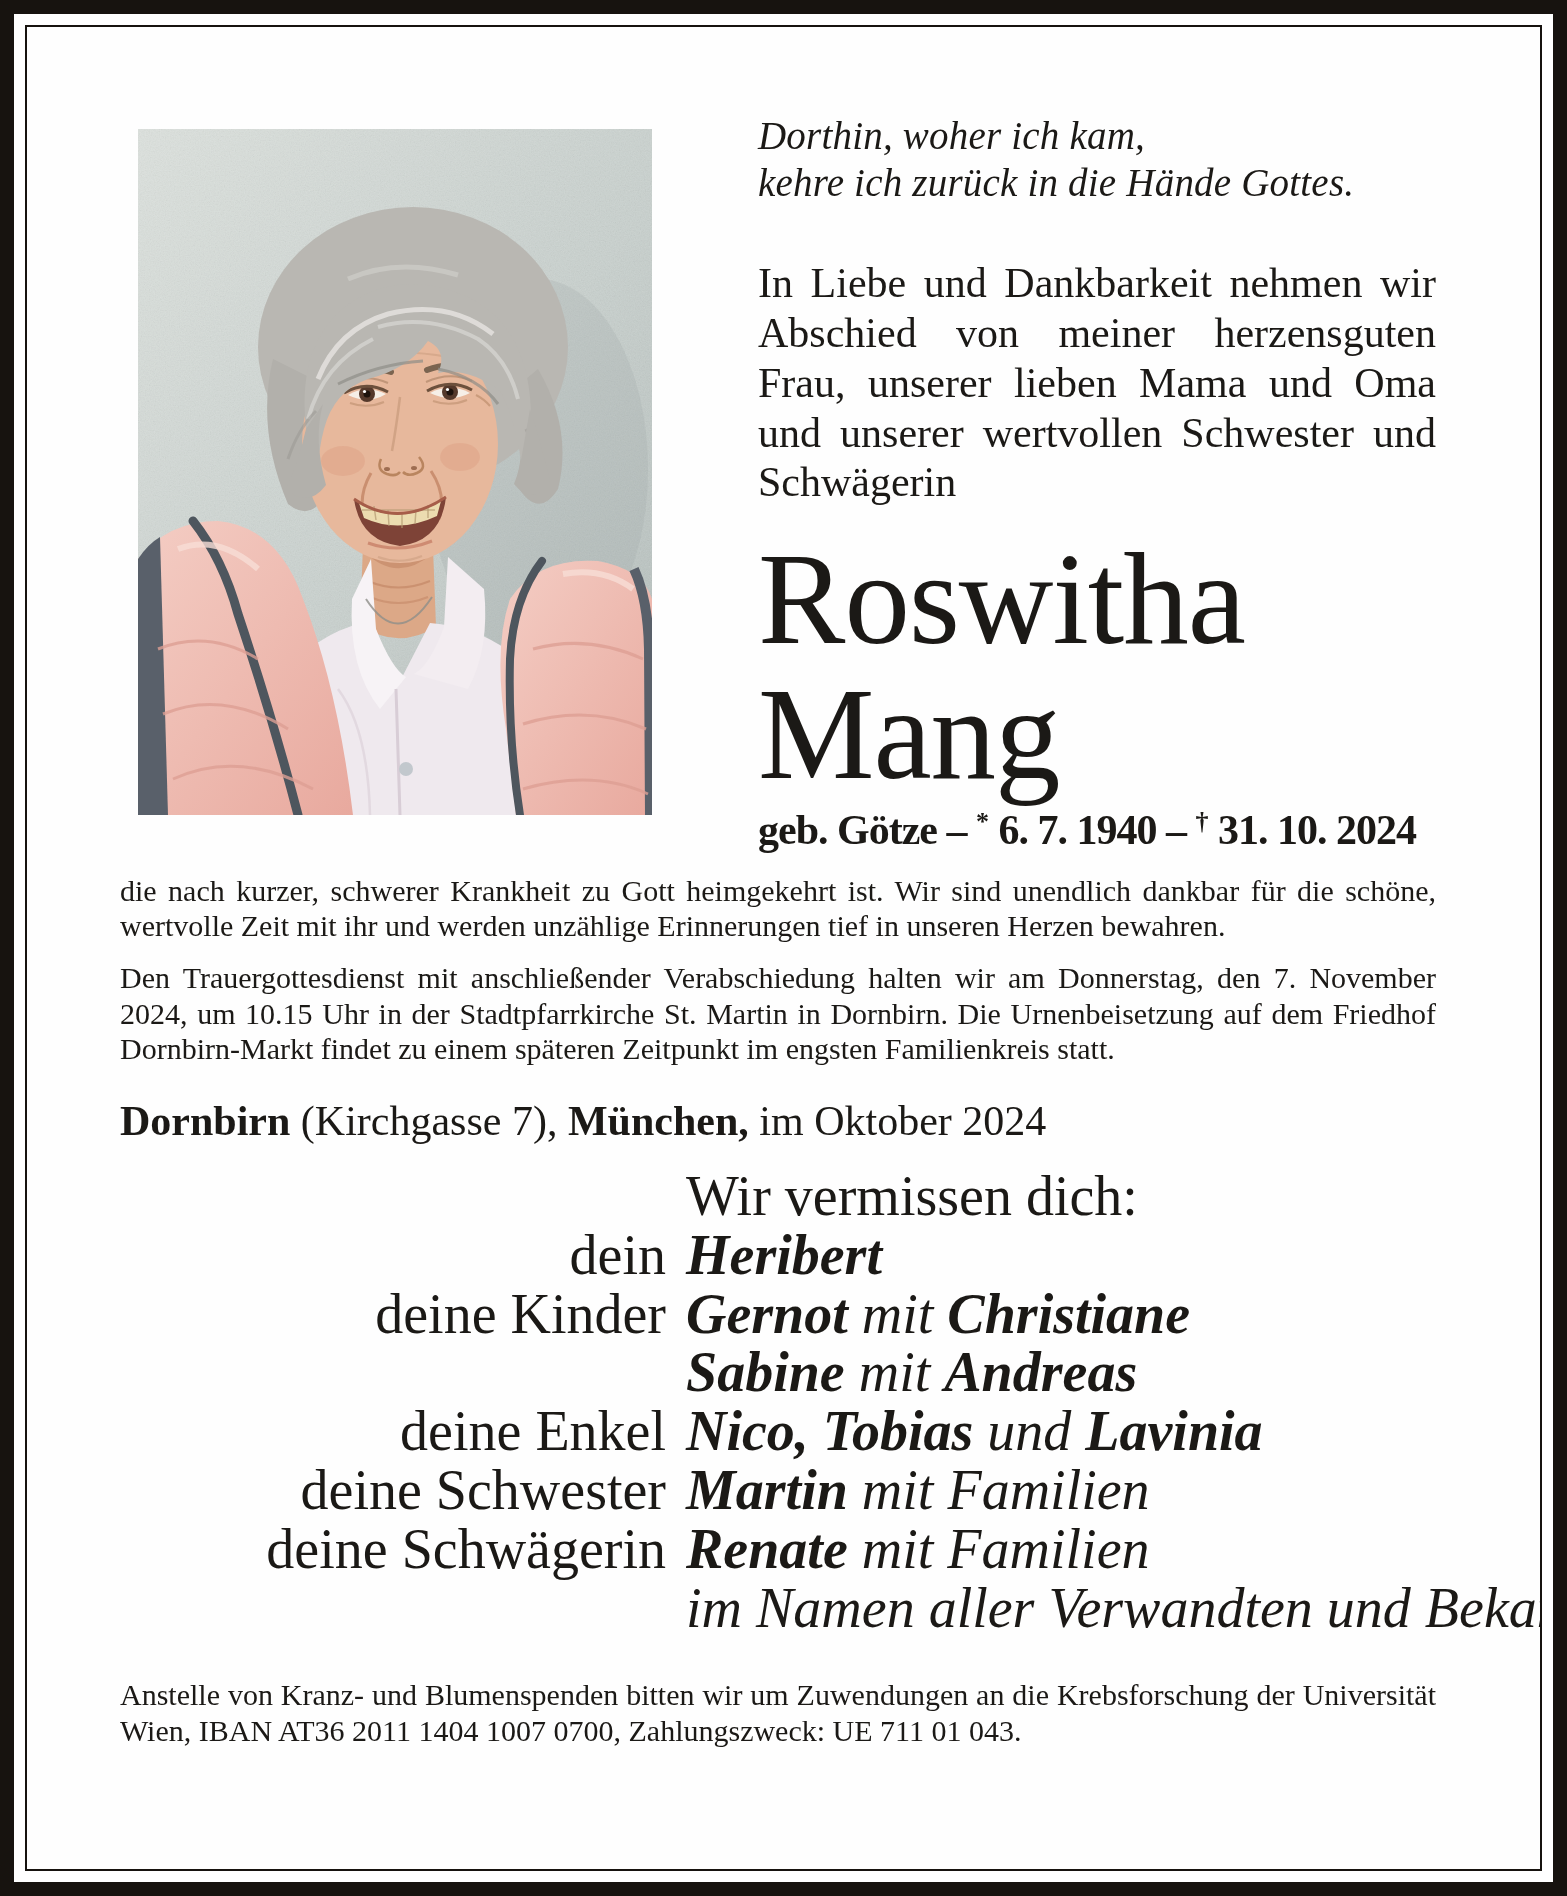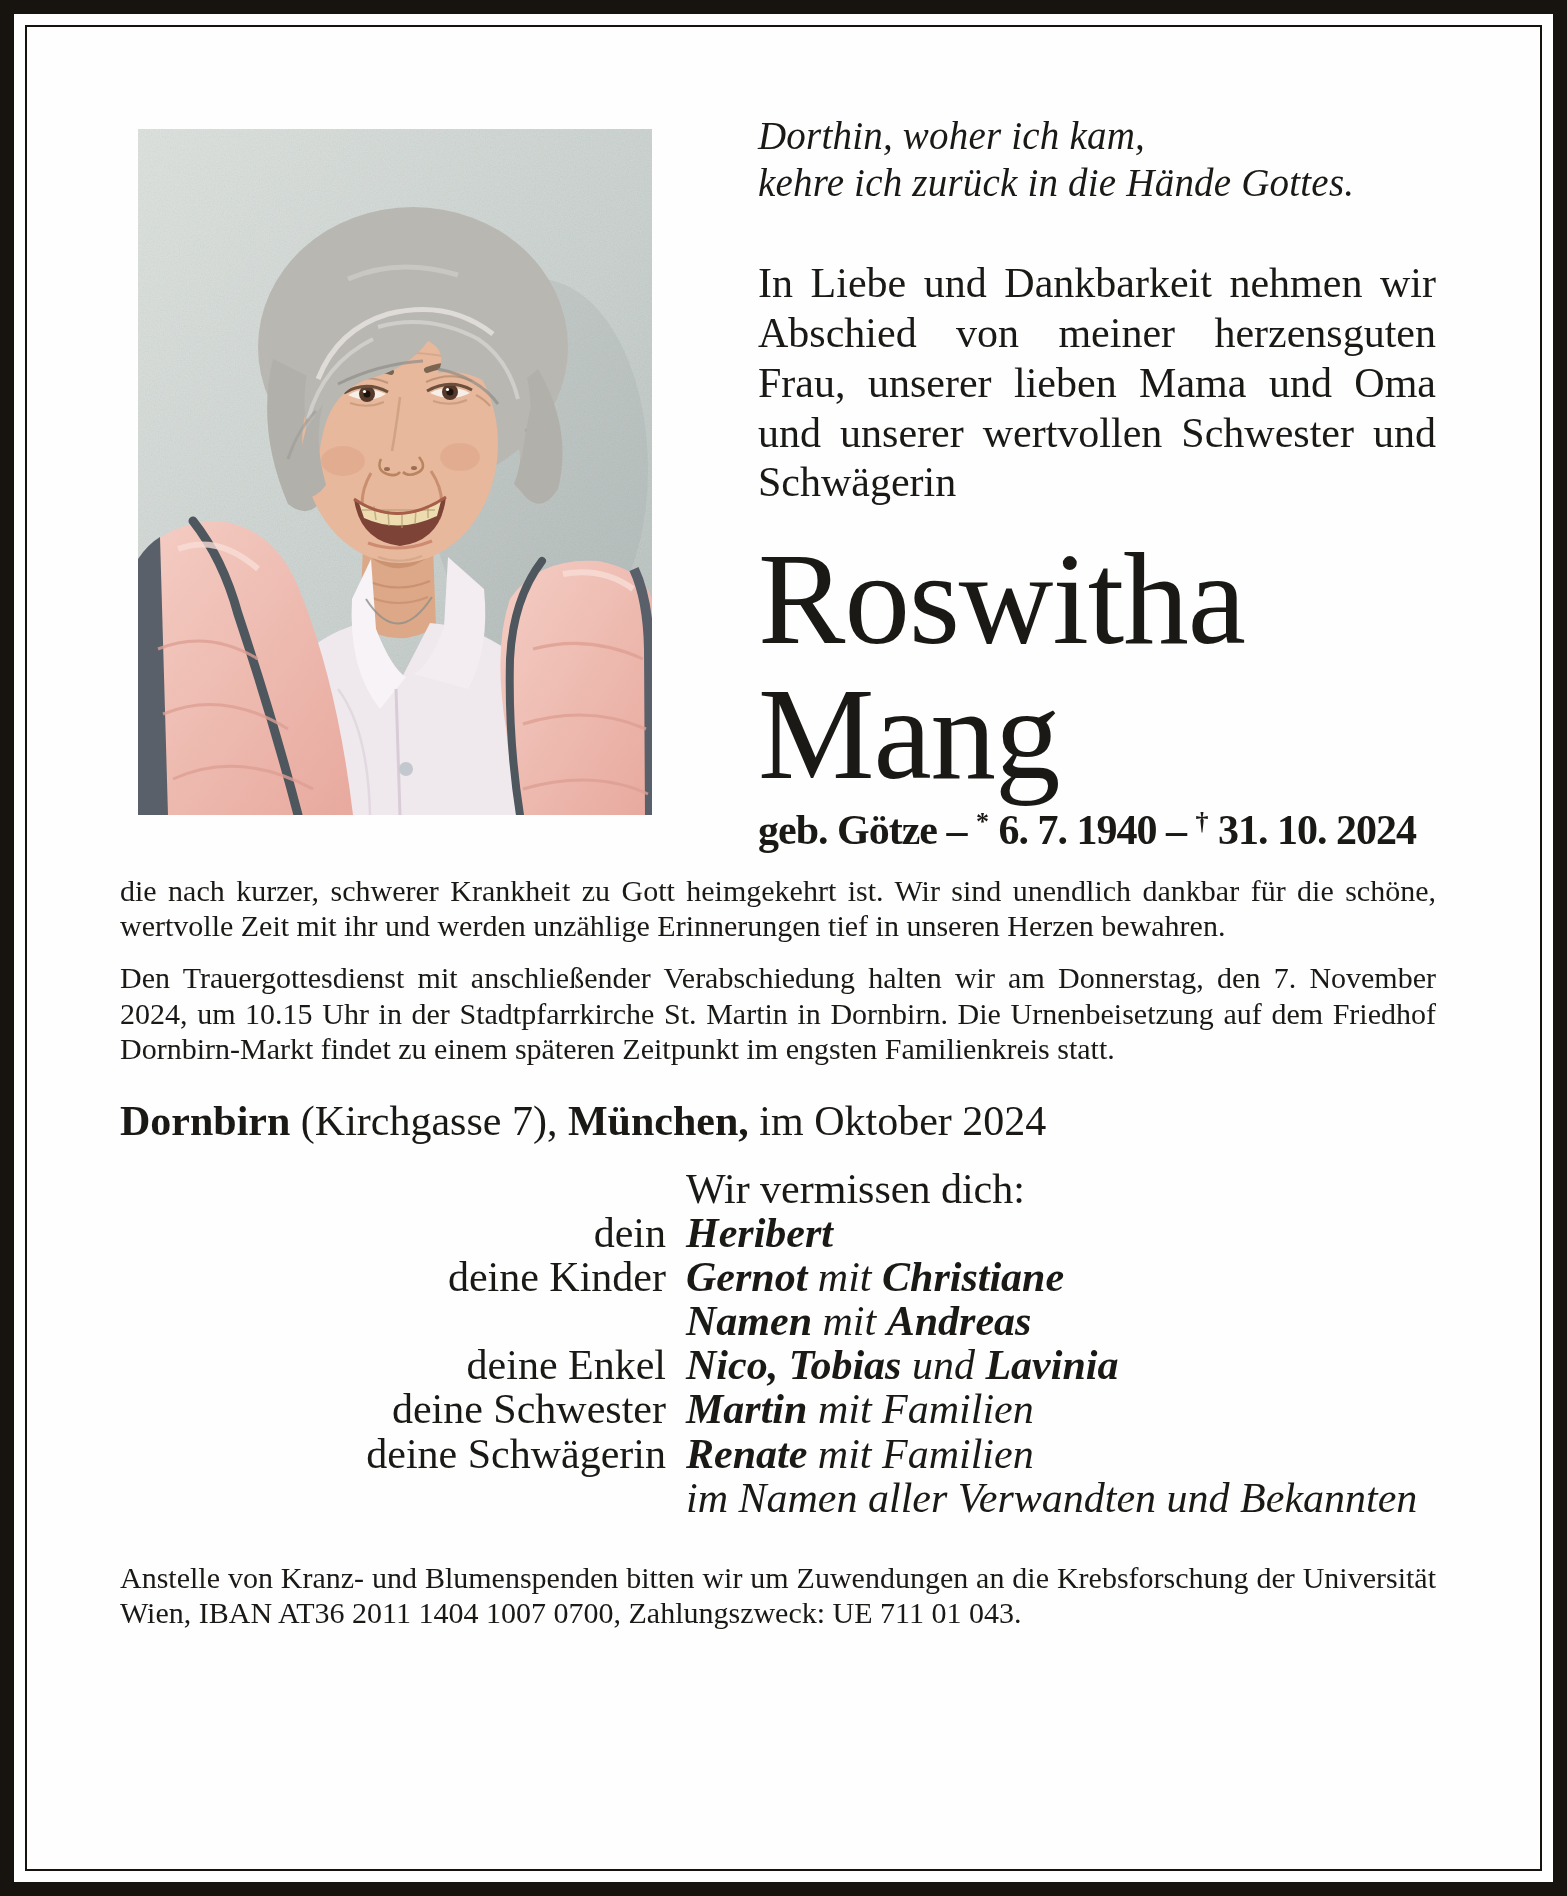--- a/index.html
+++ b/index.html
@@ -51,21 +51,21 @@
   }
   .sup-symbol { font-size:26px; vertical-align:14px; letter-spacing:0; }
   .body-par {
     margin:18px 0 0 0;
     font-size:30px; line-height:1.19;
     text-align:justify;
   }
   .body-par.service { margin-top:16px; }
   .cities-line { margin:30px 0 0 0; font-size:42px; line-height:1.19; }
   .cities-line b, .family-value b { font-weight:bold; }
-  .family { margin-top:20px; font-size:42px; line-height:1.05; }
+  .family { margin-top:20px; font-size:56px; line-height:1.05; }
   .family-header { margin-left:566px; }
   .family-row { display:flex; }
   .family-label { width:546px; text-align:right; flex:0 0 auto; }
   .family-value { margin-left:20px; white-space:nowrap;font-style:italic; }
   .donation { margin-top:40px; }
 </style>
 </head>
 <body>
 
 <div class="frame">
@@ -239,21 +239,21 @@
             <div class="family-row">
               <span class="family-label">dein</span>
               <span class="family-value"><span></span><b>Heribert</b><span></span></span>
             </div>
             <div class="family-row">
               <span class="family-label">deine Kinder</span>
               <span class="family-value"><span></span><b>Gernot</b><span> mit </span><b>Christiane</b><span></span></span>
             </div>
             <div class="family-row">
               <span class="family-label"></span>
-              <span class="family-value"><span></span><b>Namen</b><span> mit </span><b>Andreas</b><span></span></span>
+              <span class="family-value"><span></span><b>Sabine</b><span> mit </span><b>Andreas</b><span></span></span>
             </div>
             <div class="family-row">
               <span class="family-label">deine Enkel</span>
               <span class="family-value"><span></span><b>Nico, Tobias</b><span> und </span><b>Lavinia</b><span></span></span>
             </div>
             <div class="family-row">
               <span class="family-label">deine Schwester</span>
               <span class="family-value"><span></span><b>Martin</b><span> mit Familien</span></span>
             </div>
             <div class="family-row">

